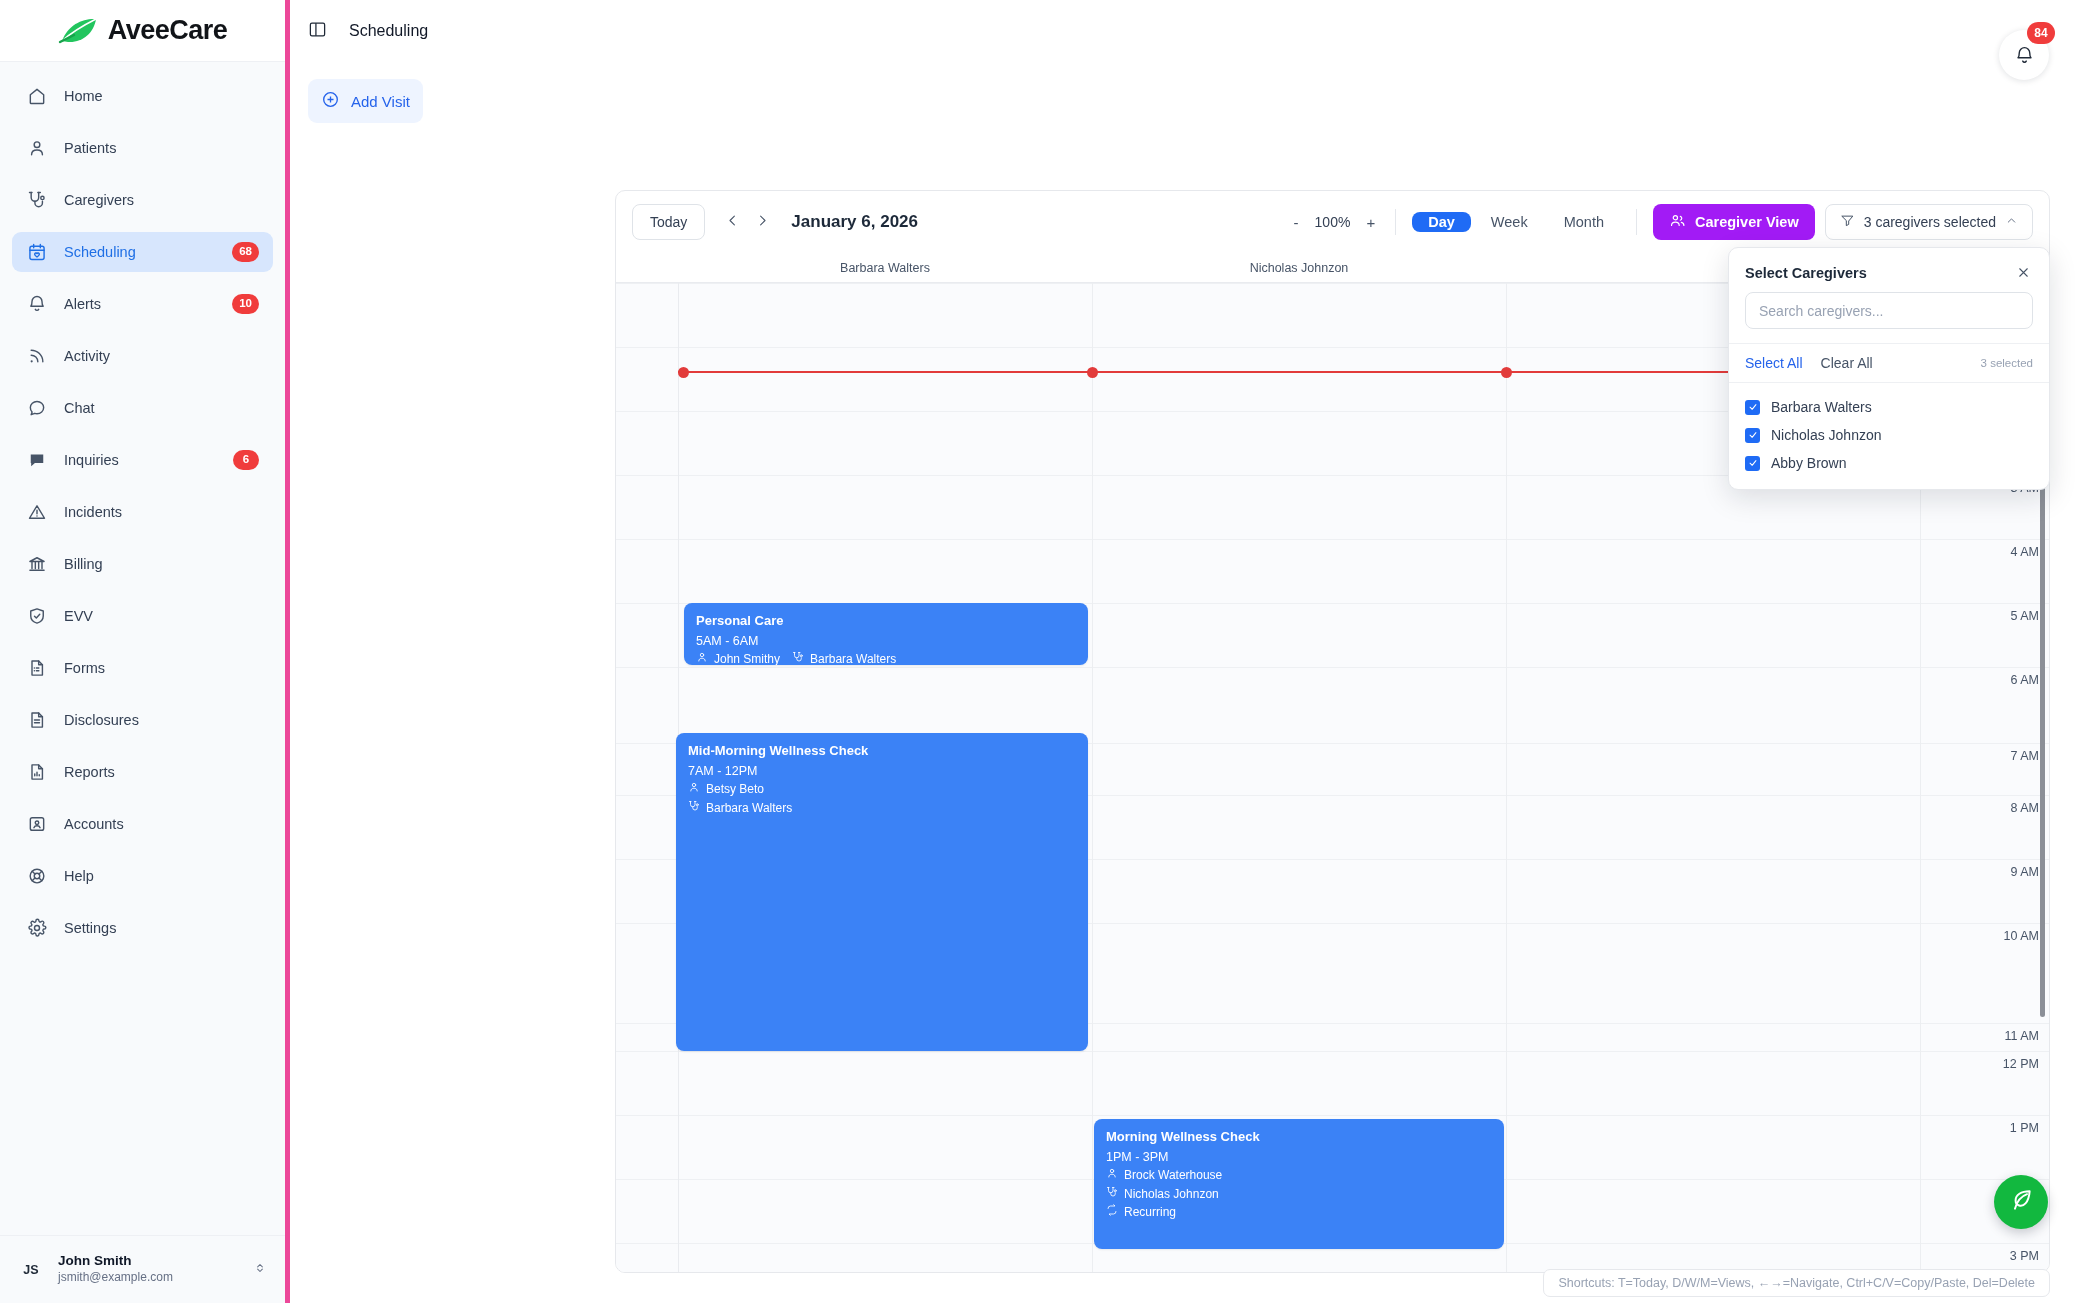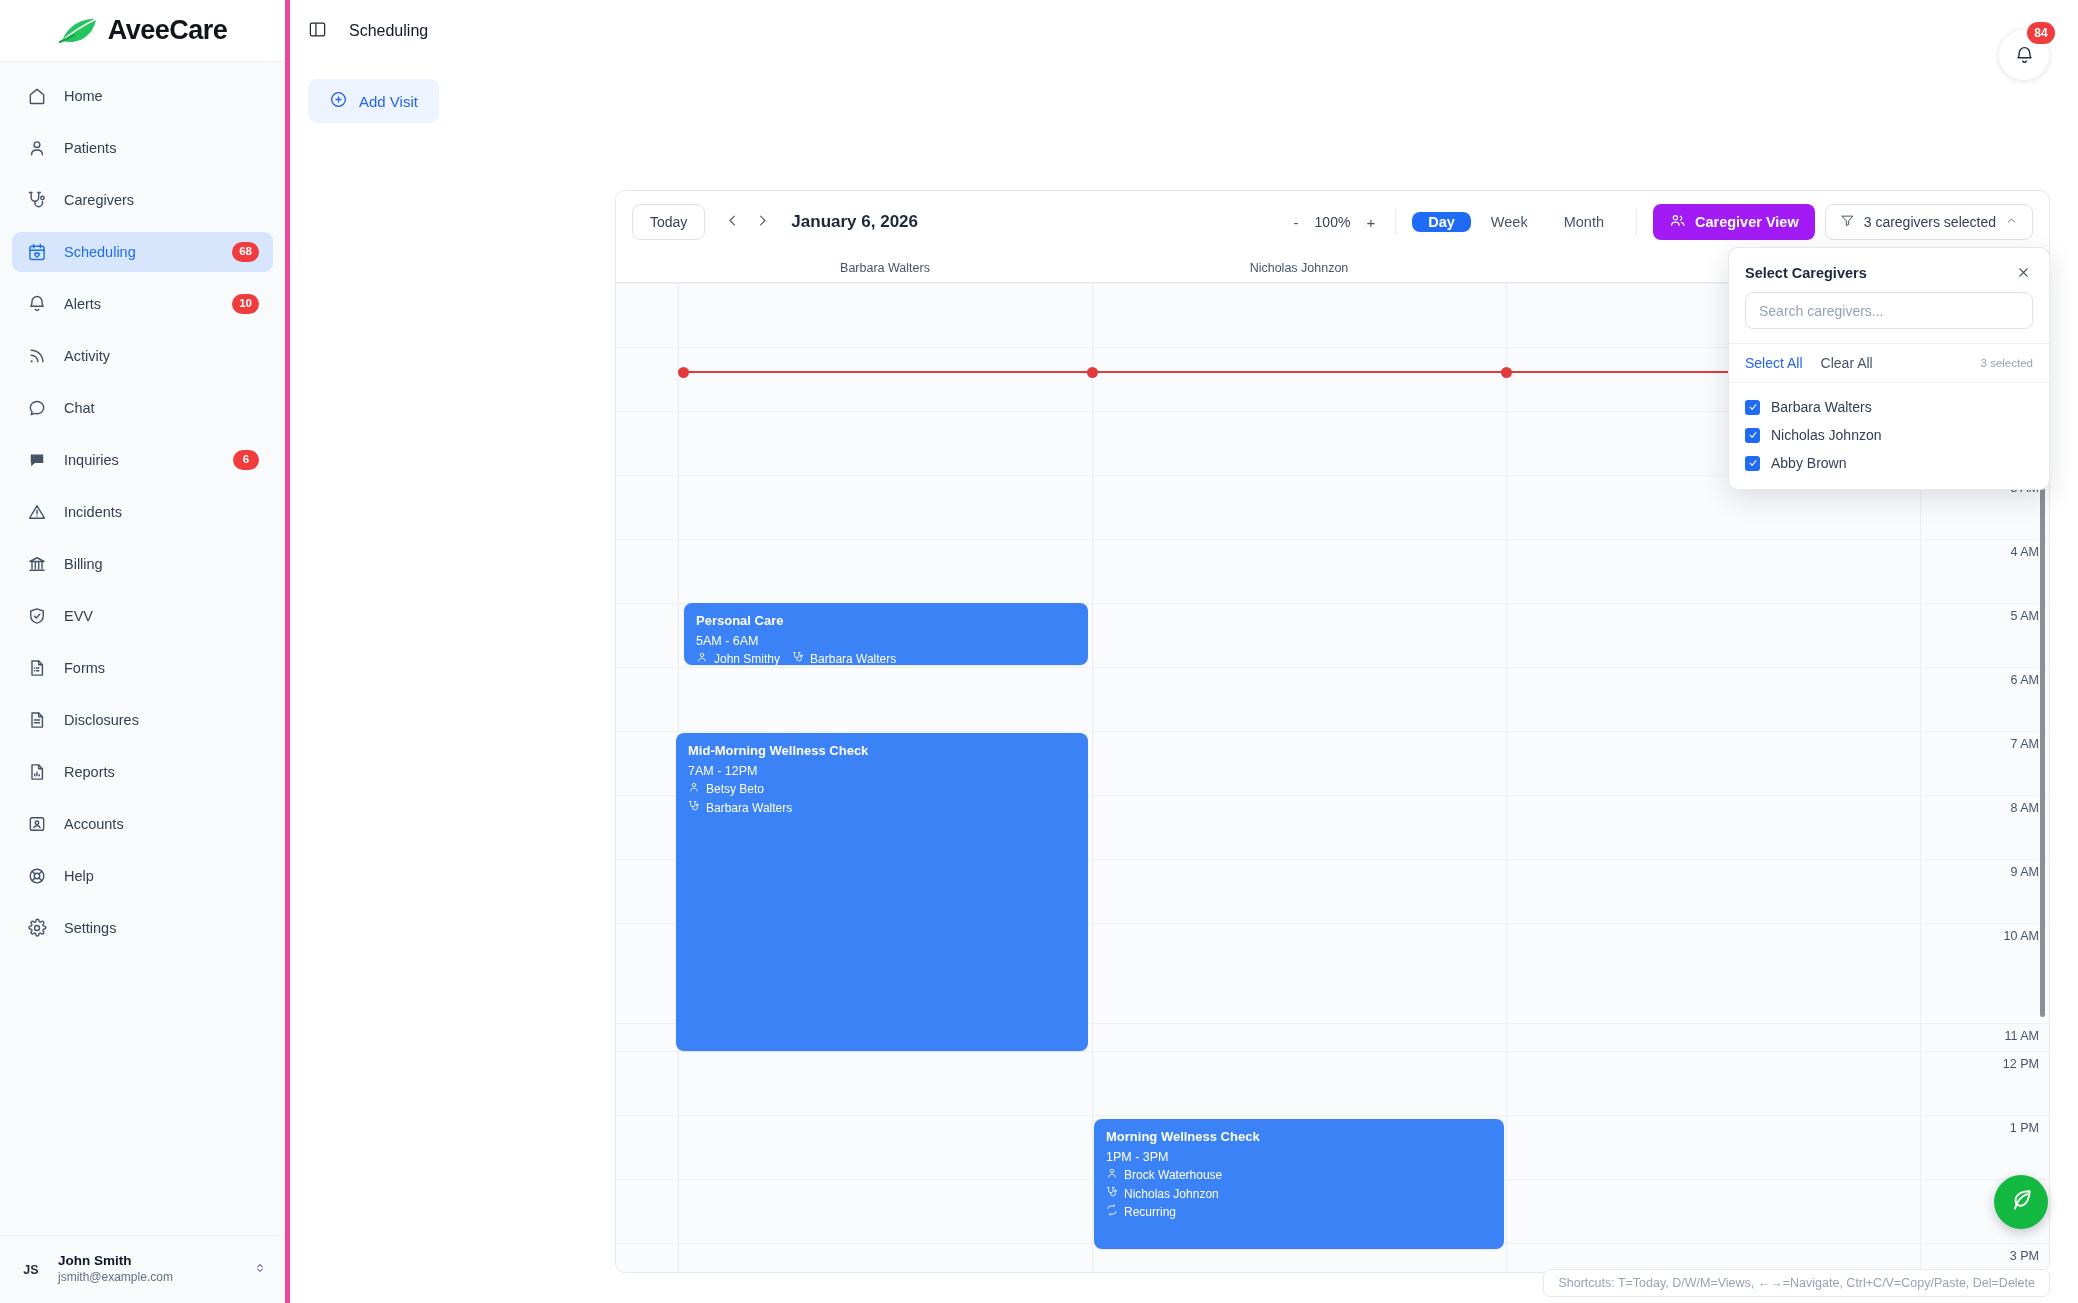--- a/index.html
+++ b/index.html
@@ -98,21 +98,21 @@
   .tab.active { color: #2563eb; font-weight: 600; }
   .tab.active:after {
     content: ""; position: absolute; left: 0; right: 0; bottom: -1px;
     height: 3px; background: #2563eb; border-radius: 2px 2px 0 0;
   }
 
   .actionbar { padding: 17px 0 16px 18px; }
   .add-visit {
     display: inline-flex; align-items: center; gap: 11px;
     background: #eef4ff; color: #2563eb; border: none; border-radius: 9px;
-    height: 44px; padding: 0 21px; font-size: 15px; font-weight: 500;
+    height: 44px; padding: 0 13px; font-size: 15px; font-weight: 500;
     font-family: inherit; cursor: pointer;
   }
   .add-visit svg { width: 19px; height: 19px; stroke: #2563eb; stroke-width: 1.7; fill: none; }
 
   
   .cal-wrap {
     position: absolute; left: 325px; right: 28px; top: 190px; bottom: 30px;
     border: 1px solid #e6e8ec; border-radius: 10px; background: #fff;
     display: flex; flex-direction: column; overflow: hidden;
   }
@@ -569,21 +569,21 @@
             </div>
           <div class="hour-row" style="top:256px">
               <span class="lbl">4 AM</span>
             </div>
           <div class="hour-row" style="top:320px">
               <span class="lbl">5 AM</span>
             </div>
           <div class="hour-row" style="top:384px">
               <span class="lbl">6 AM</span>
             </div>
-          <div class="hour-row" style="top:448px">
+          <div class="hour-row" style="top:460px">
               <span class="lbl">7 AM</span>
             </div>
           <div class="hour-row" style="top:512px">
               <span class="lbl">8 AM</span>
             </div>
           <div class="hour-row" style="top:576px">
               <span class="lbl">9 AM</span>
             </div>
           <div class="hour-row" style="top:640px">
               <span class="lbl">10 AM</span>

